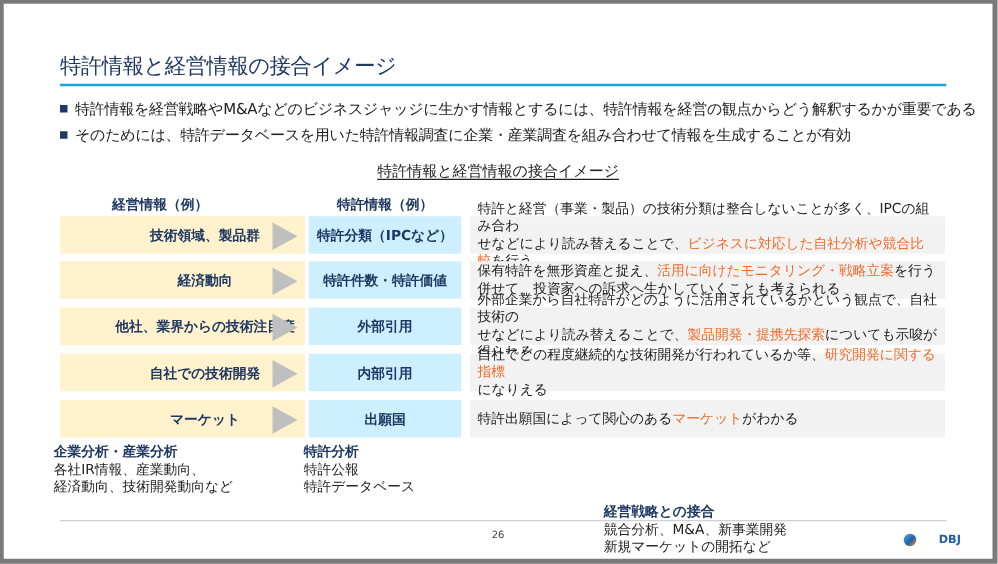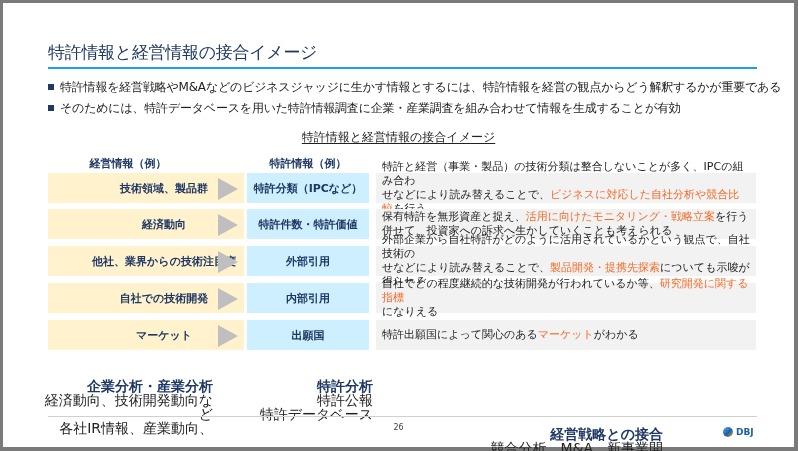--- a/index.html
+++ b/index.html
@@ -13,26 +13,26 @@
   .sub-title { position: absolute; left: 0; width: 791px; top: 126px; text-align: center; font-size: 12px; color: #222; }
   .sub-title span { text-decoration: underline; text-underline-offset: 2px; }
   .col-head { position: absolute; top: 153px; font-size: 11px; font-weight: bold; color: #1f3864; text-align: center; }
   .ch1 { left: 45px; width: 160px; } .ch2 { left: 245px; width: 120px; }
   .row { position: absolute; left: 0; width: 791px; height: 32px; }
   .box-left { position: absolute; left: 45px; width: 160px; height: 30px; background: #fff2cc; color: #1f3864; font-size: 11px; font-weight: bold; display: flex; align-items: center; justify-content: center; padding-left: 36px; }
   .arrow { position: absolute; left: 215px; top: 5px; width: 0; height: 0; border-top: 11px solid transparent; border-bottom: 11px solid transparent; border-left: 20px solid #bfbfbf; }
   .box-mid { position: absolute; left: 244px; width: 122px; height: 30px; background: #cdefff; color: #1f3864; font-size: 11px; font-weight: bold; display: flex; align-items: center; justify-content: center; }
   .box-right { position: absolute; left: 373px; width: 380px; height: 30px; background: #f2f2f2; color: #222; font-size: 11px; line-height: 14px; padding: 1px 6px; box-sizing: border-box; display: flex; flex-direction: column; justify-content: center; }
   .hl { color: #f26b2a; }
-  .foot { position: absolute; top: 376px; text-align: right; font-size: 14px; color: #222; line-height: 14px; }
+  .foot { position: absolute; top: 352px; text-align: left; font-size: 11px; color: #222; line-height: 14px; }
   .foot .fh { font-weight: bold; color: #1f3864; }
   .f1 { left: 40px; width: 170px; } .f2 { left: 240px; width: 130px; } .f3 { left: 480px; width: 180px; margin-top: 48px; }
   .bottom-rule { position: absolute; left: 45px; top: 413px; width: 709px; height: 1px; background: #d0d0d0; }
   .page-num { position: absolute; left: 0; width: 791px; top: 420px; text-align: center; font-size: 8px; color: #444; }
-  .logo { position: absolute; left: 720px; top: 424px; display: flex; align-items: center; gap: 3px; }
+  .logo { position: absolute; left: 720px; top: 424px; display: flex; align-items: center; gap: 18px; }
   .logo .globe { width: 10px; height: 10px; border-radius: 50%; background: linear-gradient(135deg, #4fb3e8 0%, #1f5fa8 55%, #f4a020 100%); }
   .logo .txt { font-size: 9px; font-weight: bold; color: #1f5fa8; }
 </style>
 </head>
 <body>
 
 <div class="slide">
   <div class="title">特許情報と経営情報の接合イメージ</div>
   <div class="title-rule"></div>
 
@@ -88,22 +88,22 @@
     <div class="box-left">マーケット</div>
     <div class="arrow"></div>
     <div class="box-mid">出願国</div>
     <div class="box-right">
       <div><span>特許出願国によって関心のある</span><span class="hl">マーケット</span><span>がわかる</span></div>
     </div>
   </div>
 
   <div class="foot f1">
     <div class="fh">企業分析・産業分析</div>
+    <div>各社IR情報、産業動向、</div>
     <div>経済動向、技術開発動向など</div>
-    <div>各社IR情報、産業動向、</div>
   </div>
   <div class="foot f2">
     <div class="fh">特許分析</div>
     <div>特許公報</div>
     <div>特許データベース</div>
   </div>
   <div class="foot f3">
     <div class="fh">経営戦略との接合</div>
     <div>競合分析、M&amp;A、新事業開発</div>
     <div>新規マーケットの開拓など</div>

